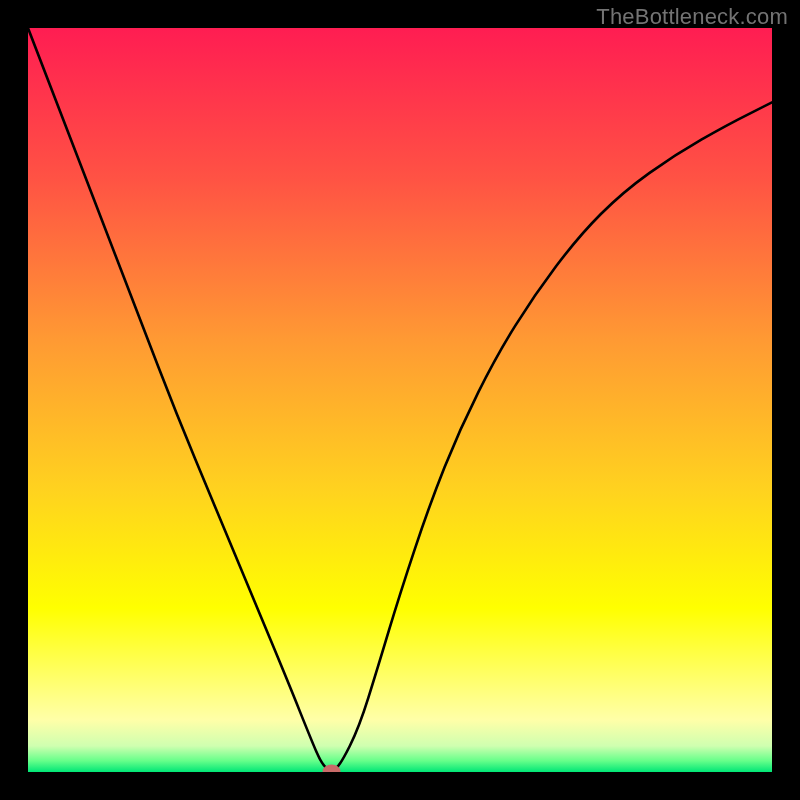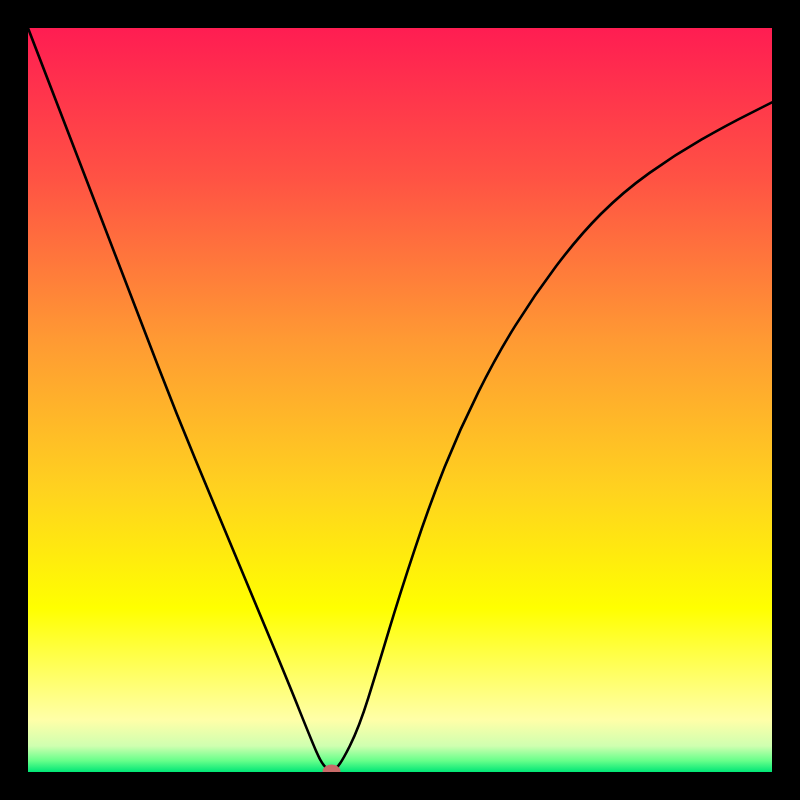--- a/index.html
+++ b/index.html
@@ -41,20 +41,21 @@
   }
   .curve, .marker {
     position: absolute;
     inset: 0;
   }
 </style>
 </head>
 <body>
 
 <div class="frame">
+  <div class="watermark">TheBottleneck.com</div>
   <div class="plot">
     <svg class="gradient" viewBox="0 0 100 100" preserveAspectRatio="none">
       <defs>
         <linearGradient id="bg" x1="0" y1="0" x2="0" y2="1">
             <stop offset="0%" stop-color="#ff1d52"></stop>
             <stop offset="20%" stop-color="#ff5244"></stop>
             <stop offset="42%" stop-color="#ff9a33"></stop>
             <stop offset="62%" stop-color="#ffd21f"></stop>
             <stop offset="78%" stop-color="#ffff00"></stop>
             <stop offset="87%" stop-color="#ffff66"></stop>

